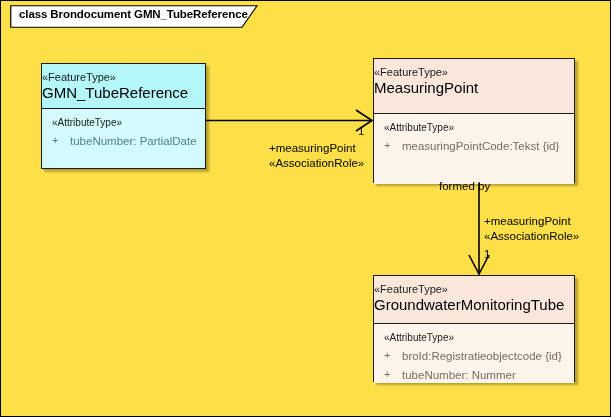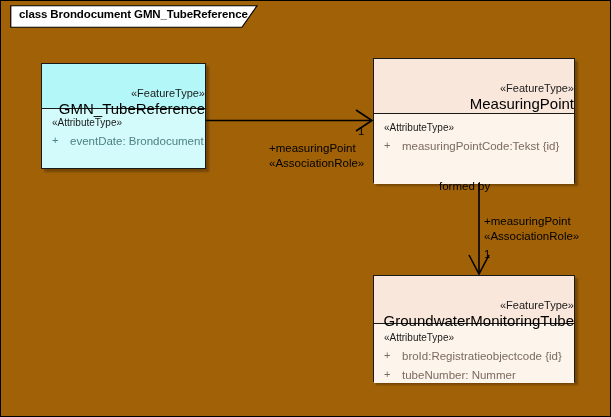--- a/index.html
+++ b/index.html
@@ -8,21 +8,21 @@
     background: #ffffff;
   }
   body {
     font-family: "Liberation Sans", sans-serif;
   }
 
   #canvas {
     position: relative;
     width: 611px;
     height: 417px;
-    background: #a16207;
+    background: #fde047;
     box-sizing: border-box;
     border: 1px solid #000000;
     overflow: hidden;
   }
 
   
   #title-tab {
     position: absolute;
     left: 9px;
     top: 4px;
@@ -48,22 +48,22 @@
   
   .class-box {
     position: absolute;
     box-sizing: border-box;
     border: 1.5px solid #1a1a1a;
     box-shadow: 3px 3px 2px rgba(0,0,0,0.28);
   }
   .class-box .compartment-head {
     box-sizing: border-box;
     border-bottom: 1.5px solid #1a1a1a;
-    text-align: right;
-    padding-top: 22px;
+    text-align: left;
+    padding-top: 6px;
     padding-bottom: 5px;
   }
   .class-box .stereotype {
     font-size: 11px;
     color: #1a1a1a;
     line-height: 15px;
     white-space: nowrap;
   }
   .class-box .classname {
     font-size: 15px;
@@ -158,21 +158,21 @@
 
   <div class="class-box cyan" style="left:40px; top:62px; width:165px; height:106px;">
     <div class="compartment-head" style="height:45px;">
       <div class="stereotype">«FeatureType»</div>
       <div class="classname">GMN_TubeReference</div>
     </div>
     <div class="compartment-attrs" style="height:59px;">
       <div class="attr-stereotype">«AttributeType»</div>
       <div class="attr-row">
         <span class="vis">+</span>
-        <span class="attr-text">eventDate: Brondocument</span>
+        <span class="attr-text">tubeNumber: PartialDate</span>
       </div>
     </div>
   </div>
 
   <div class="class-box peach" style="left:372px; top:57px; width:202px; height:125px;">
     <div class="compartment-head" style="height:55px;">
       <div class="stereotype">«FeatureType»</div>
       <div class="classname">MeasuringPoint</div>
     </div>
     <div class="compartment-attrs" style="height:70px;">

